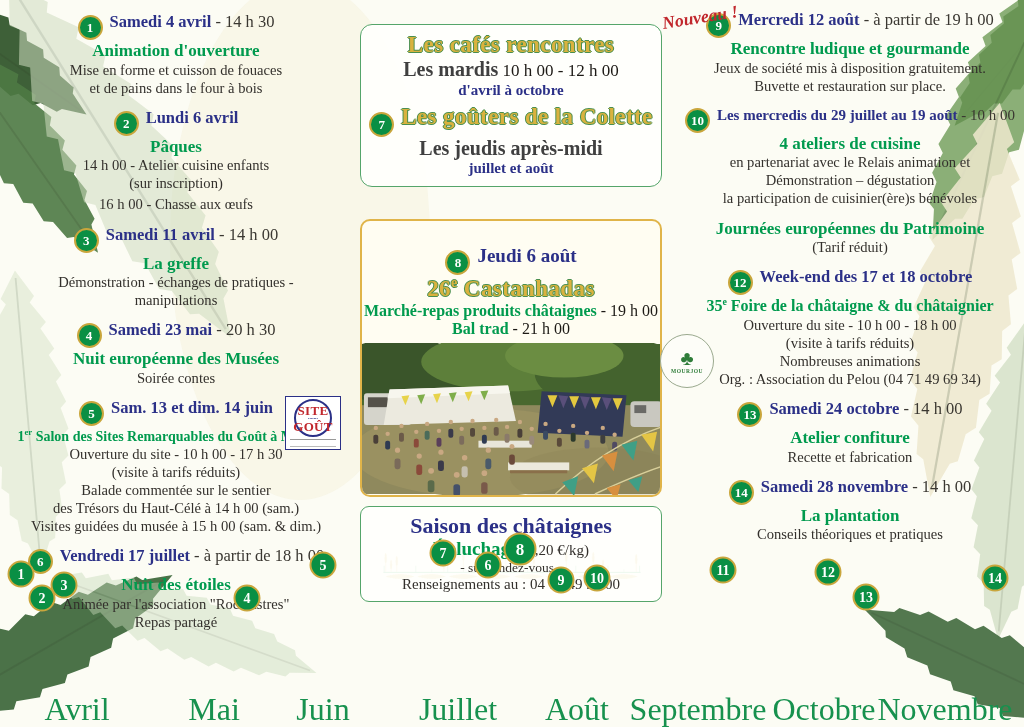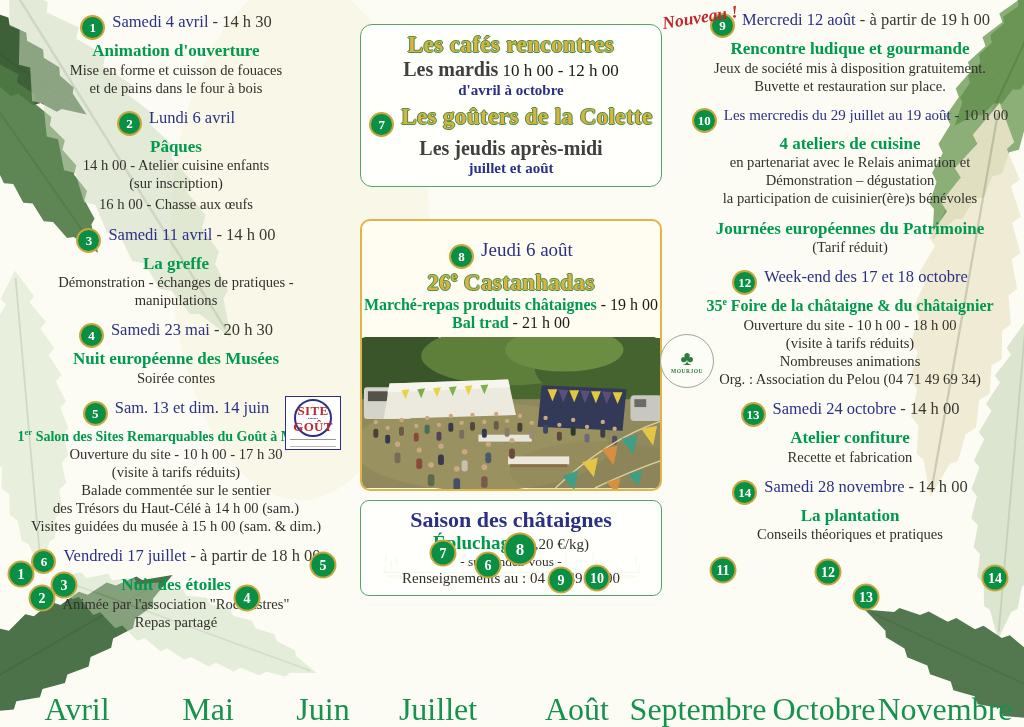--- a/index.html
+++ b/index.html
@@ -12,30 +12,30 @@
   #colL{left:4px;top:12px;width:344px;}
   #colC{left:360px;top:24px;width:302px;}
   #colR{left:676px;top:10px;width:348px;}
 
   .ev{margin-bottom:11px;line-height:1.2;}
   .dline{font-size:16.5px;white-space:nowrap;}
   .dline.tight{font-size:15px;}
   .num{display:inline-flex;align-items:center;justify-content:center;width:21px;height:21px;border-radius:50%;
        background:#0a8f44;border:2px solid #c9a63c;color:#fff;font-size:13px;font-weight:bold;
        vertical-align:-5px;margin-right:7px;line-height:1;}
-  .date{font-weight:normal;color:#2b3087;}
+  .date{font-weight:bold;color:#2b3087;}
   .time{color:#3a3731;}
   .etitle{font-weight:bold;color:#009a4e;font-size:17px;line-height:1.15;margin-top:1px;}
   .etitle.small-title{font-size:14px;}
   .bl{font-size:14.6px;line-height:1.24;}
   sup{font-size:0.62em;}
 
   .cbox{border:1.6px solid #55a56a;border-radius:12px;background:rgba(255,255,252,0.93);padding:7px 4px 9px;}
   #box1{margin-bottom:32px;}
-  #box2{border:2px solid #e0b449;border-radius:10px;background:#fffdf2;padding:18px 0 0;overflow:hidden;margin-bottom:9px;}
+  #box2{border:2px solid #e0b449;border-radius:10px;background:#fffdf2;padding:24px 0 0;overflow:hidden;margin-bottom:9px;}
   #box3{border-radius:9px;padding:6px 4px 8px;margin-top:7px;}
   .gtitle{font-size:23px;font-weight:bold;color:#d9b23f;letter-spacing:0.4px;
           text-shadow:-1px 0 0 #4a8f4e, 1px 0 0 #4a8f4e, 0 -1px 0 #4a8f4e, 0 1px 0 #4a8f4e;line-height:1.12;}
   .bigblack{font-size:20px;font-weight:bold;color:#404040;line-height:1.1;}
   .medblack{font-size:17px;color:#1d1a16;}
   .bluesub{font-size:15px;font-weight:bold;color:#2b3087;line-height:1.25;}
   .greenbit{font-weight:bold;}
   .greentxt{color:#009a4e;}
   .photo{display:block;margin-top:5px;}
 
@@ -463,21 +463,21 @@
   <div class="tmark" style="left:488px;top:565px">6</div>
   <div class="tmark big" style="left:520px;top:549px">8</div>
   <div class="tmark" style="left:561px;top:580px">9</div>
   <div class="tmark" style="left:597px;top:578px">10</div>
   <div class="tmark" style="left:723px;top:570px">11</div>
   <div class="tmark" style="left:828px;top:572px">12</div>
   <div class="tmark" style="left:866px;top:597px">13</div>
   <div class="tmark" style="left:995px;top:578px">14</div>
 
   <div class="month" style="left:77px">Avril</div>
-  <div class="month" style="left:208px">Mai</div>
+  <div class="month" style="left:214px">Mai</div>
   <div class="month" style="left:323px">Juin</div>
-  <div class="month" style="left:438px">Juillet</div>
+  <div class="month" style="left:458px">Juillet</div>
   <div class="month" style="left:577px">Août</div>
   <div class="month" style="left:698px">Septembre</div>
   <div class="month" style="left:824px">Octobre</div>
   <div class="month" style="left:945px">Novembre</div>
 
 </div>
 
 </body></html>

